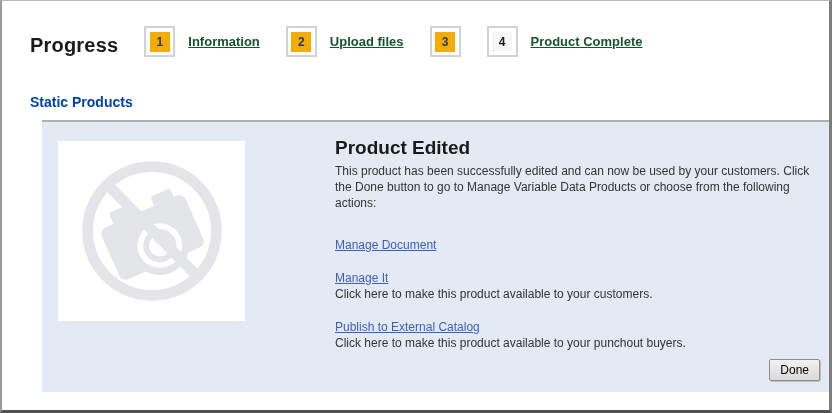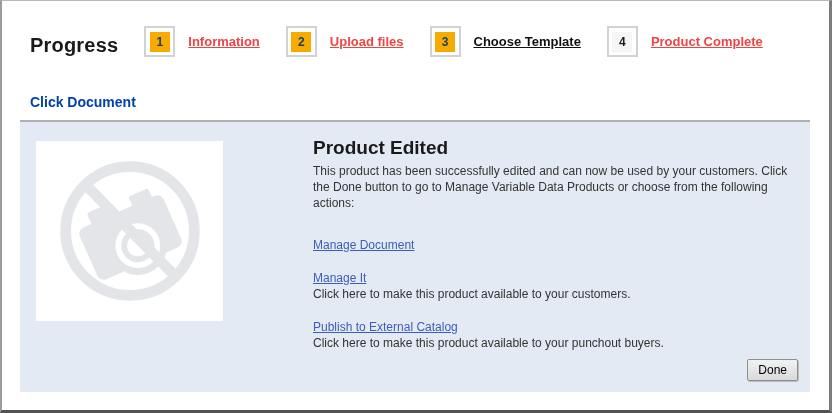--- a/index.html
+++ b/index.html
@@ -55,36 +55,36 @@
   }
   .step--upcoming .step-num {
     background:#f6f6f6;
     color:#1a1a1a;
   }
   .step-label {
     margin-left:13px;
     font-size:13px;
     font-weight:bold;
     text-decoration:underline;
-    color:#ef4444;
+    color:#14532d;
     cursor:pointer;
     white-space:nowrap;
   }
   .step--current .step-label { color:#111; }
   
   .section-title {
     margin:37px 0 0 28px;
     font-size:14px;
     font-weight:bold;
     color:#0043a8;
   }
   
   .panel {
     position:absolute;
-    left:18px; top:119px;
+    left:40px; top:119px;
     width:790px; height:272px;
     background:#e4eaf4;
     border-top:2px solid #b0b0b0;
   }
   .image-box {
     position:absolute;
     left:16px; top:19px;
     width:187px; height:180px;
     background:#fff;
     display:flex; align-items:center; justify-content:center;
@@ -154,32 +154,31 @@
       <span class="step-box">
         <span class="step-num">2</span>
       </span>
       <a class="step-label">Upload files</a>
     </div>
 
     <div class="step step--current">
       <span class="step-box">
         <span class="step-num">3</span>
       </span>
-      <a class="step-label">Choose Template</a>
     </div>
 
     <div class="step step--upcoming">
       <span class="step-box">
         <span class="step-num">4</span>
       </span>
       <a class="step-label">Product Complete</a>
     </div>
   </div>
 
-  <div class="section-title">Click Document</div>
+  <div class="section-title">Static Products</div>
 
   <div class="panel">
 
     <div class="image-box">
       <svg width="156" height="156" viewBox="0 0 160 160">
         <g fill="#e4e5e8">
           <g transform="rotate(-24 80 88)">
             <rect x="50" y="46" width="26" height="16" rx="3"></rect>
             <rect x="96" y="48" width="22" height="12" rx="2"></rect>
             <rect x="34" y="58" width="94" height="58" rx="7"></rect>

